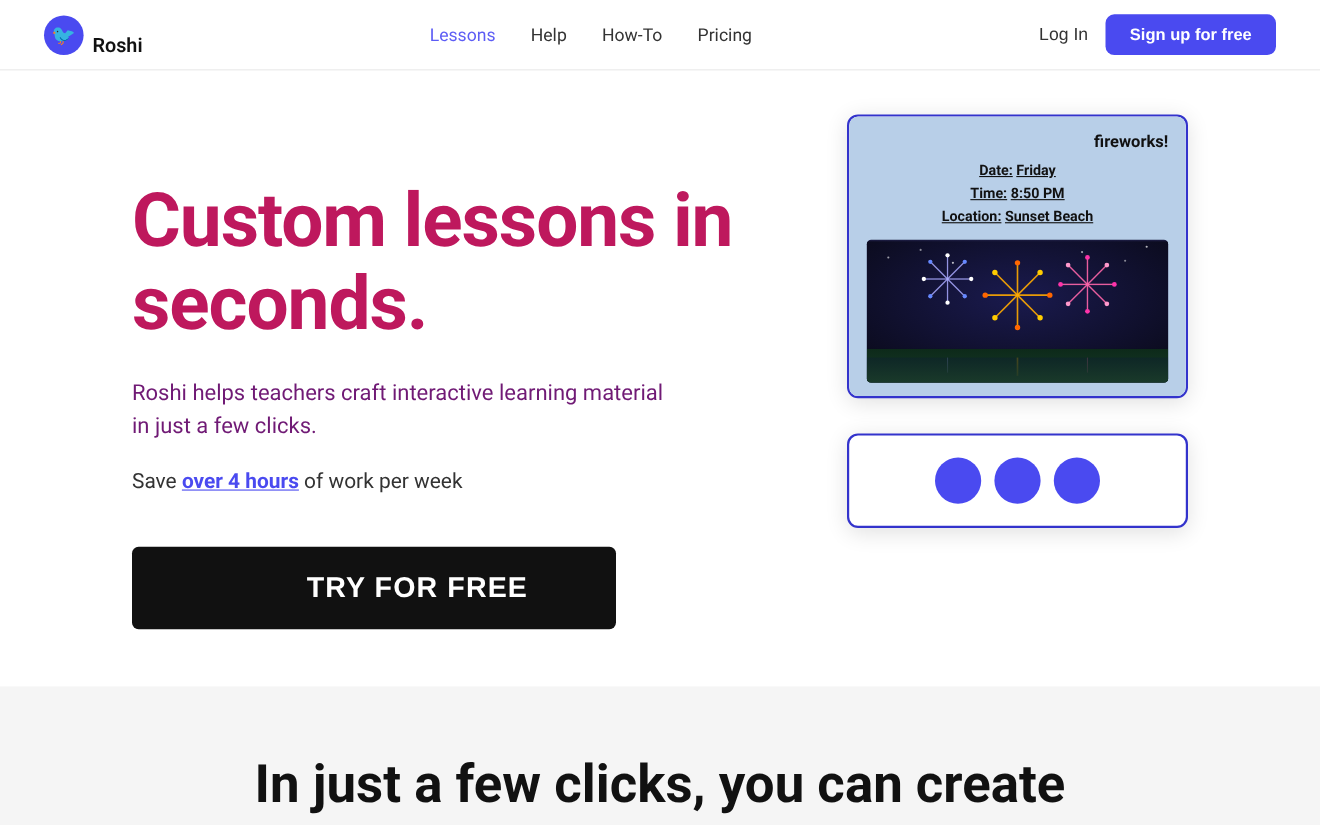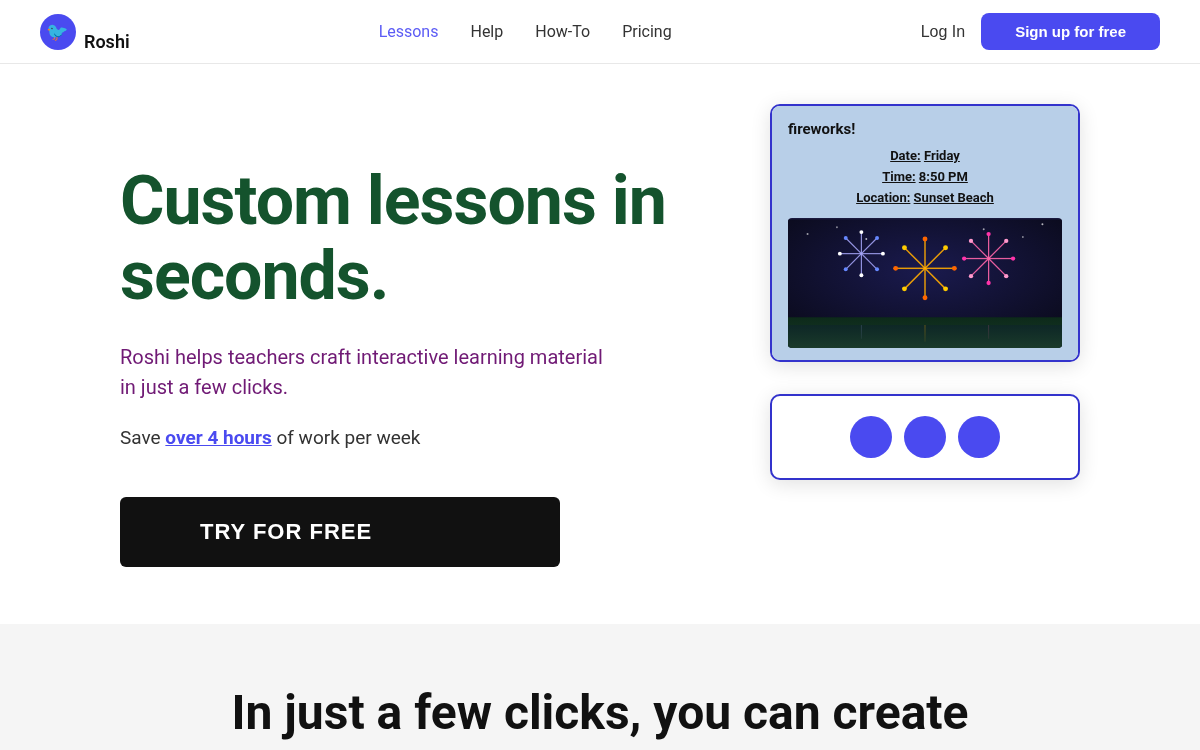--- a/index.html
+++ b/index.html
@@ -84,21 +84,21 @@
       cursor: pointer;
       background: none;
       border: none;
       text-align: right;
     }
 
     .signup-btn {
       background: #4a4af0;
       color: white;
       border: none;
-      padding: 10px 34px;
+      padding: 10px 22px;
       border-radius: 8px;
       font-size: 15px;
       font-weight: 600;
       cursor: pointer;
     }
 
     
     .hero {
       display: flex;
       align-items: flex-start;
@@ -111,21 +111,21 @@
     .hero-left {
       flex: 1;
       padding-top: 40px;
       max-width: 600px;
     }
 
     .hero-title {
       font-size: 68px;
       font-weight: 700;
       line-height: 1.1;
-      color: #14532d;
+      color: #be185d;
       margin-bottom: 28px;
       letter-spacing: -1px;
     }
 
     .hero-subtitle {
       font-size: 20px;
       color: #701a75;
       line-height: 1.5;
       margin-bottom: 24px;
       max-width: 500px;
@@ -142,27 +142,27 @@
       font-weight: 700;
       text-decoration: underline;
     }
 
     .try-btn {
       display: block;
       background: #111;
       color: #fff;
       border: none;
       padding: 22px 80px;
-      font-size: 22px;
+      font-size: 26px;
       font-weight: 800;
       letter-spacing: 1px;
       border-radius: 6px;
       cursor: pointer;
       width: 440px;
-      text-align: left;
+      text-align: right;
     }
 
     
     .hero-right {
       position: relative;
       width: 380px;
       margin-top: -20px;
     }
 
     .card-wrapper {
@@ -186,21 +186,21 @@
 
     .lesson-card-inner {
       background: #b8cfe8;
       padding: 14px 16px 12px;
     }
 
     .card-event-title {
       font-size: 15px;
       font-weight: 700;
       color: #111;
-      text-align: left;
+      text-align: right;
       margin-bottom: 8px;
     }
 
     .card-event-details {
       font-size: 13px;
       color: #111;
       text-align: center;
       line-height: 1.6;
       margin-bottom: 10px;
     }

